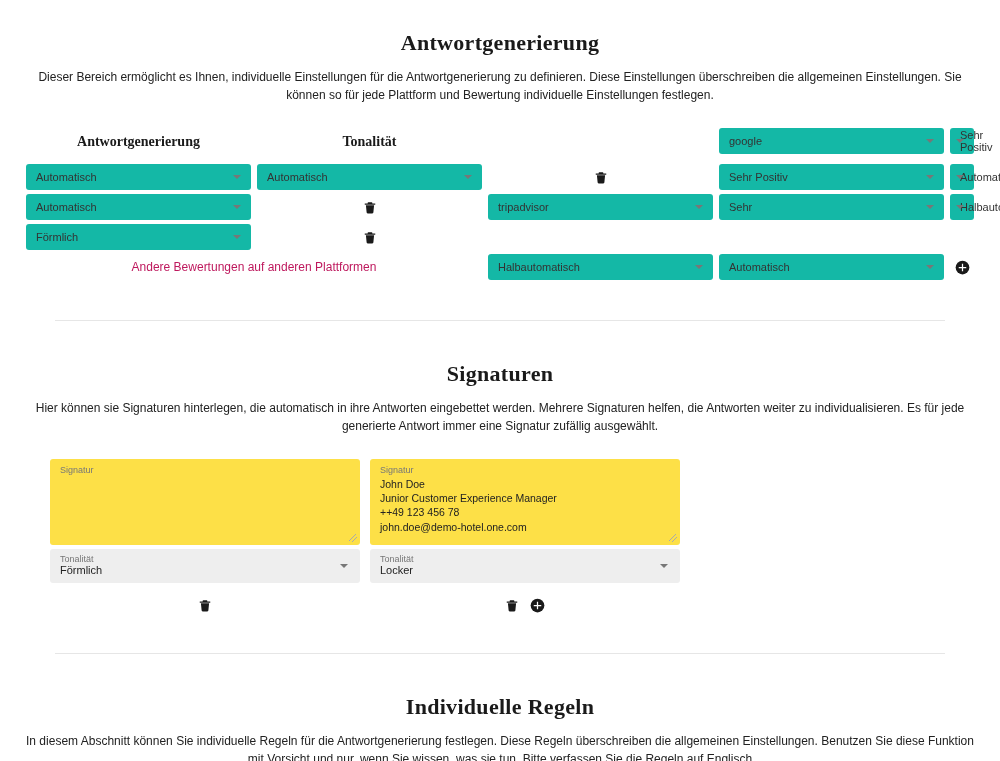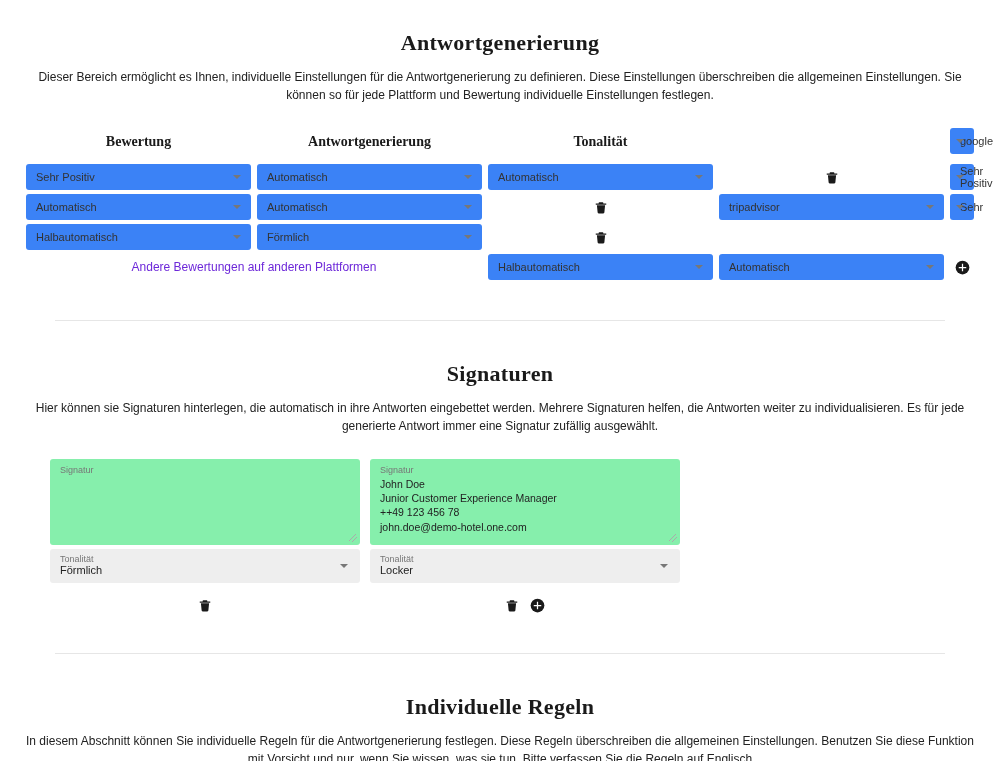--- a/index.html
+++ b/index.html
@@ -43,21 +43,21 @@
   }
   .col-head {
     font-family: Georgia, serif;
     font-size: 14px;
     font-weight: 600;
     text-align: center;
     padding: 6px 0 10px;
   }
   .select-box {
     position: relative;
-    background: #3b82f6;
+    background: #14b8a6;
     border-radius: 3px;
     height: 26px;
     display: flex;
     align-items: center;
     padding: 0 10px;
     font-size: 11px;
     color: #333;
     cursor: pointer;
   }
   .select-box .chev {
@@ -70,35 +70,35 @@
   }
   .icon-cell {
     display: flex;
     align-items: center;
     justify-content: center;
   }
   .other-label {
     grid-column: 1 / span 2;
     text-align: center;
     font-size: 12px;
-    color: #6d28d9;
+    color: #be185d;
     align-self: center;
     padding: 4px 0;
   }
 
   
   .sig-grid {
     display: grid;
     grid-template-columns: 310px 310px;
     gap: 4px 10px;
     justify-content: start;
     padding-left: 25px;
   }
   .sig-box {
-    background: #86efac;
+    background: #fde047;
     border-radius: 3px;
     padding: 6px 10px 8px;
     position: relative;
     height: 86px;
   }
   .sig-box .float-label {
     font-size: 9px;
     color: #777;
     margin-bottom: 2px;
   }
@@ -169,21 +169,20 @@
       <circle cx="12" cy="12" r="11" fill="#1a1a1a"></circle>
       <path d="M11 6h2v12h-2z M6 11h12v2H6z" fill="#fff"></path>
     </g>
   </defs>
 </svg>
 
 <h2 class="section-title">Antwortgenerierung</h2>
 <p class="section-desc">Dieser Bereich ermöglicht es Ihnen, individuelle Einstellungen für die Antwortgenerierung zu definieren. Diese Einstellungen überschreiben die allgemeinen Einstellungen. Sie können so für jede Plattform und Bewertung individuelle Einstellungen festlegen.</p>
 
 <div class="gen-grid">
-  <div class="col-head">Bewertung</div>
   <div class="col-head">Antwortgenerierung</div>
   <div class="col-head">Tonalität</div>
   <div></div>
 
   <div class="select-box">
       <span>google</span>
       <span class="chev"></span>
     </div>
   <div class="select-box">
       <span>Sehr Positiv</span>

